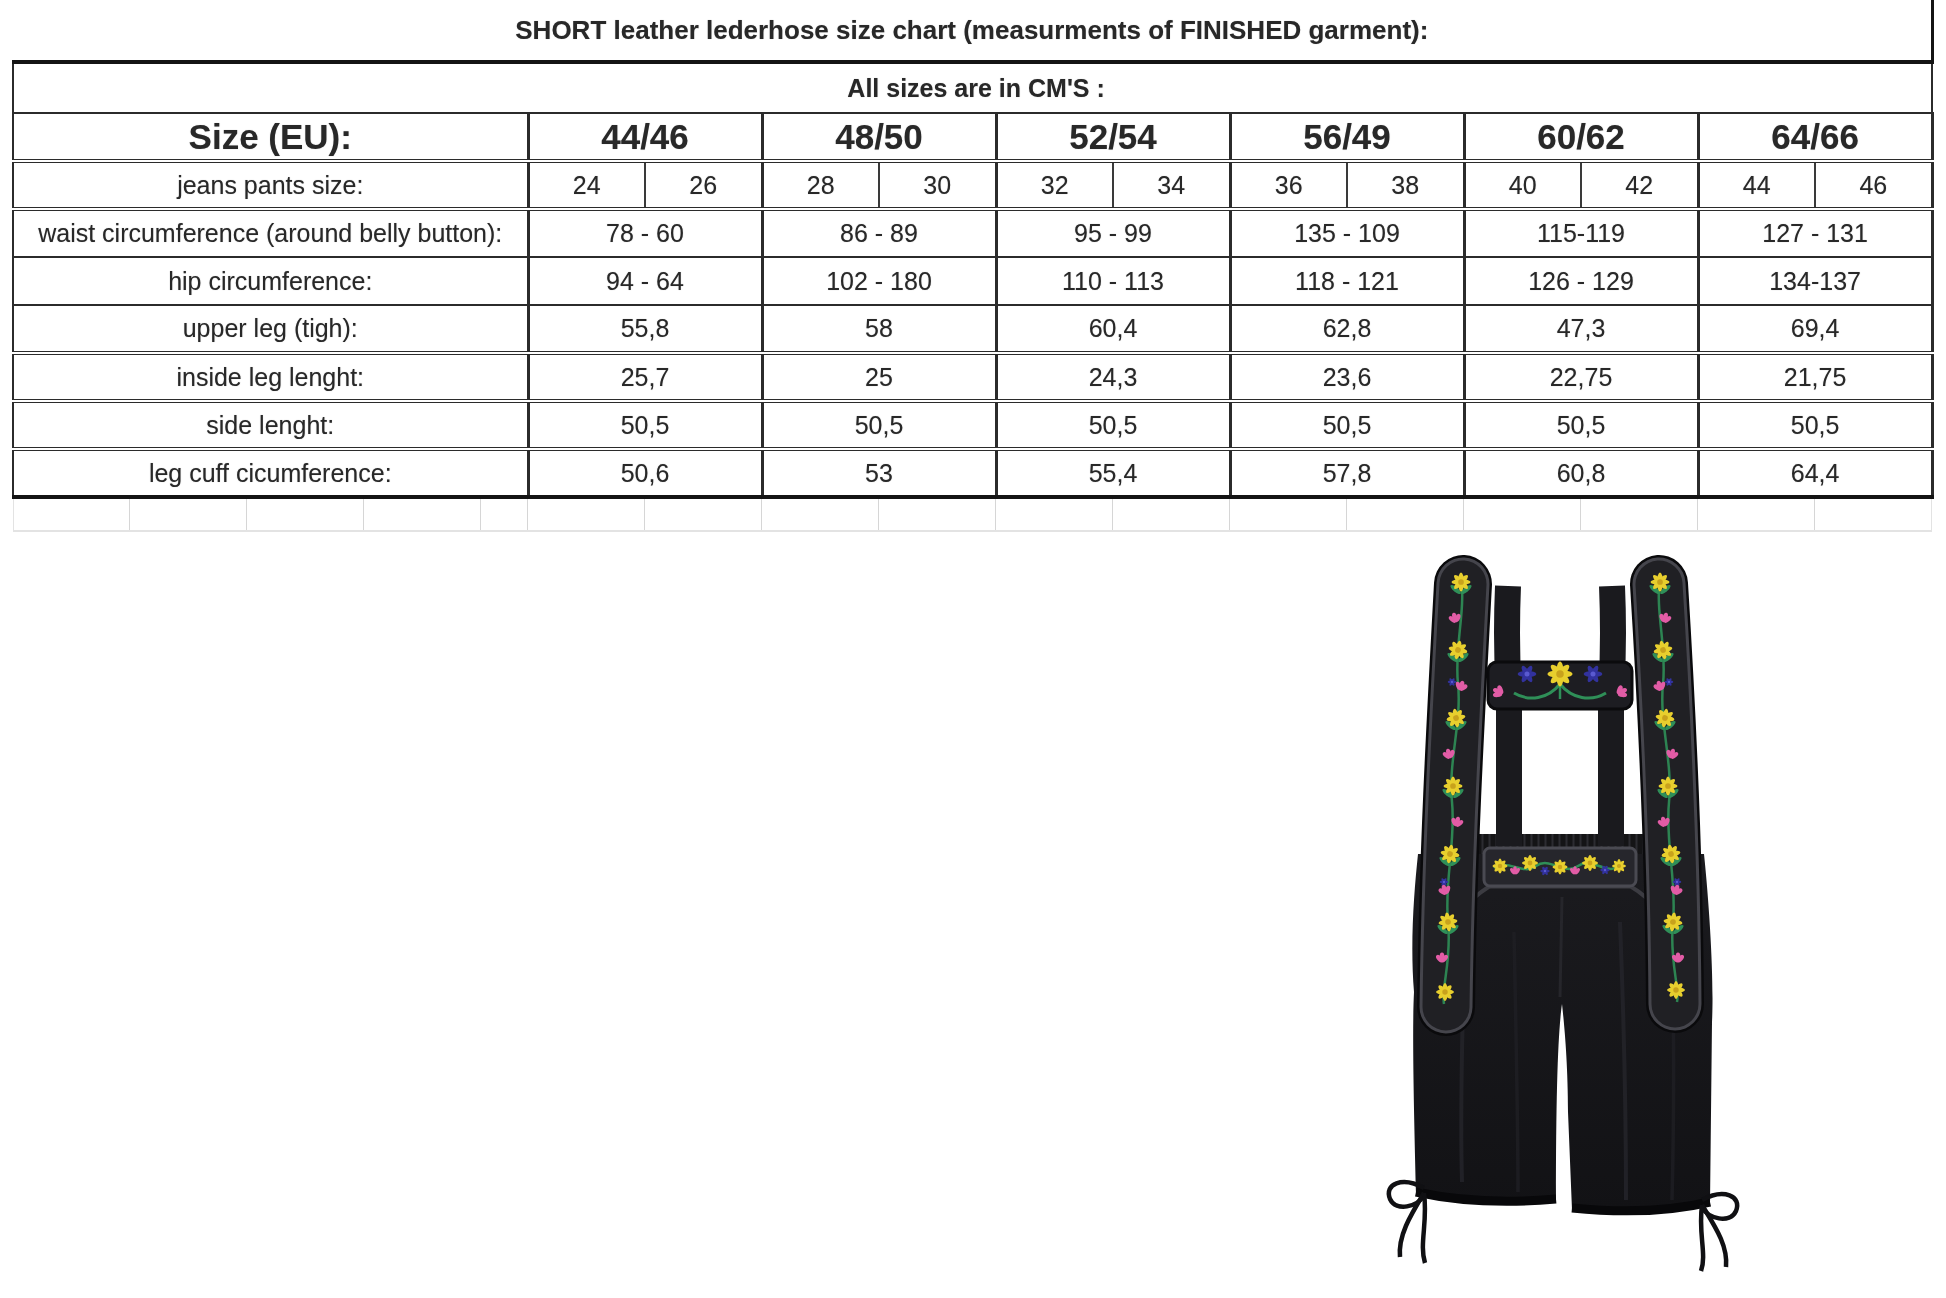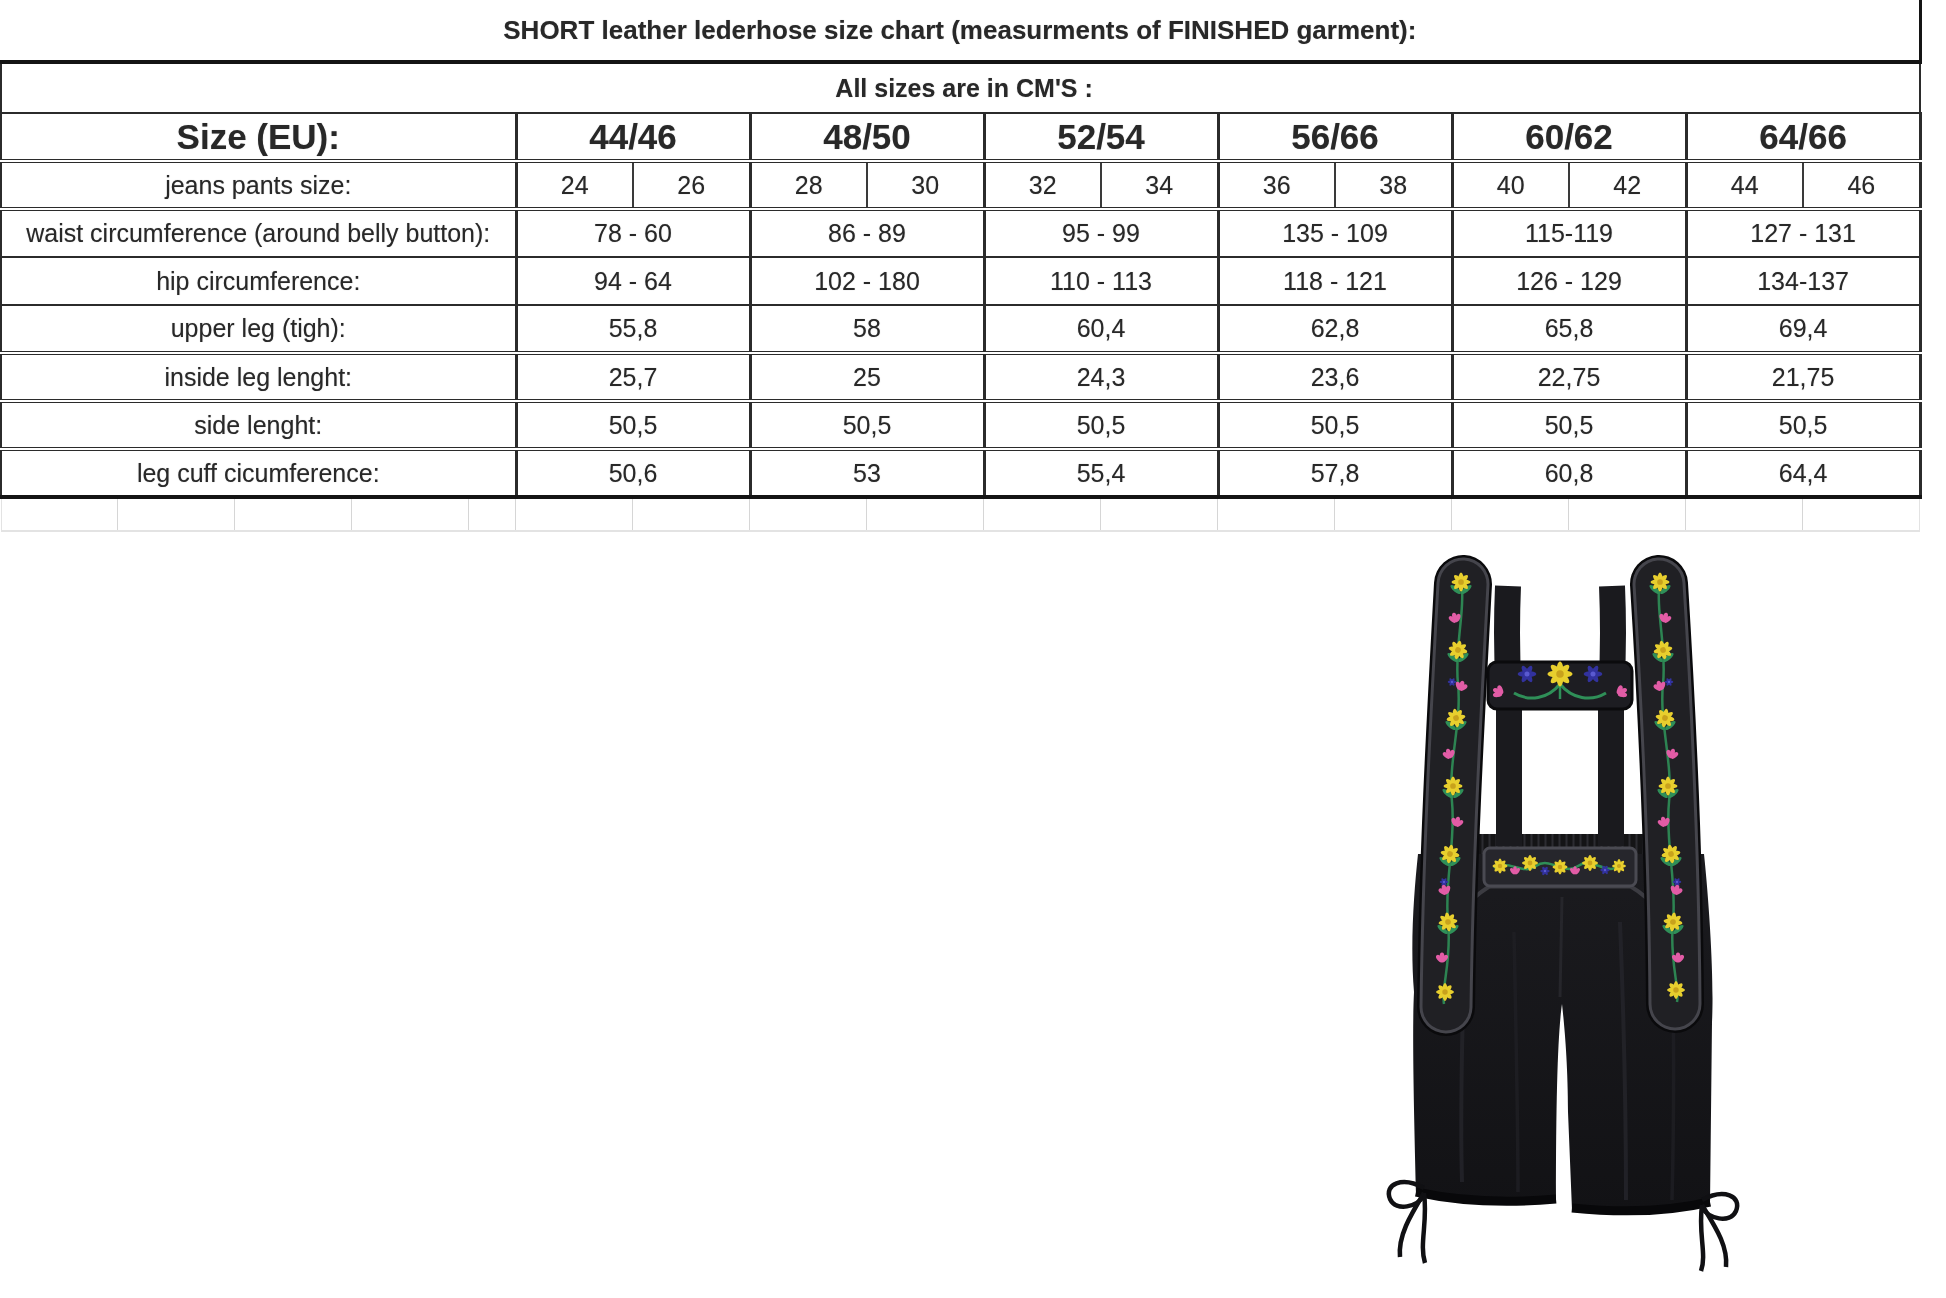--- a/index.html
+++ b/index.html
@@ -4,21 +4,21 @@
 <style>
   * { box-sizing: border-box; }
   html,body { margin:0; padding:0; }
   body {
     width:1946px; height:1298px; position:relative; overflow:hidden;
     background:#ffffff; color:#262626;
     font-family:"Liberation Sans", sans-serif;
   }
   
   table.size-chart {
-    position:absolute; left:0; top:0; width:1921px;
+    position:absolute; left:12px; top:0; width:1921px;
     border-collapse:collapse; table-layout:fixed;
   }
   td {
     text-align:center; vertical-align:middle; padding:0;
     font-size:25px; height:48px; color:#282828;
     text-shadow:0 0 1px rgba(40,40,40,.35);
     overflow:hidden; white-space:nowrap;
   }
   tr.r-title td {
     height:62px; font-weight:bold; font-size:26px;
@@ -61,21 +61,21 @@
     <td colspan="13">SHORT leather lederhose size chart (measurments of FINISHED garment):</td>
   </tr>
   <tr class="r-sub">
     <td colspan="13">All sizes are in CM'S :</td>
   </tr>
   <tr class="r-size">
     <td class="lbl">Size (EU):</td>
     <td colspan="2" class="csep">44/46</td>
     <td colspan="2" class="csep">48/50</td>
     <td colspan="2" class="csep">52/54</td>
-    <td colspan="2" class="csep">56/66</td>
+    <td colspan="2" class="csep">56/49</td>
     <td colspan="2" class="csep">60/62</td>
     <td colspan="2" class="csep">64/66</td>
   </tr>
   <tr class="r-jeans">
     <td class="lbl">jeans pants size:</td>
     <td class="half">24</td>
     <td class="half pe">26</td>
     <td class="half">28</td>
     <td class="half pe">30</td>
     <td class="half">32</td>
@@ -104,21 +104,21 @@
     <td colspan="2" class="csep">118 - 121</td>
     <td colspan="2" class="csep">126 - 129</td>
     <td colspan="2" class="csep">134-137</td>
   </tr>
   <tr class="r-upper">
     <td class="lbl">upper leg (tigh):</td>
     <td colspan="2" class="csep">55,8</td>
     <td colspan="2" class="csep">58</td>
     <td colspan="2" class="csep">60,4</td>
     <td colspan="2" class="csep">62,8</td>
-    <td colspan="2" class="csep">65,8</td>
+    <td colspan="2" class="csep">47,3</td>
     <td colspan="2" class="csep">69,4</td>
   </tr>
   <tr class="r-inside">
     <td class="lbl">inside leg lenght:</td>
     <td colspan="2" class="csep">25,7</td>
     <td colspan="2" class="csep">25</td>
     <td colspan="2" class="csep">24,3</td>
     <td colspan="2" class="csep">23,6</td>
     <td colspan="2" class="csep">22,75</td>
     <td colspan="2" class="csep">21,75</td>

